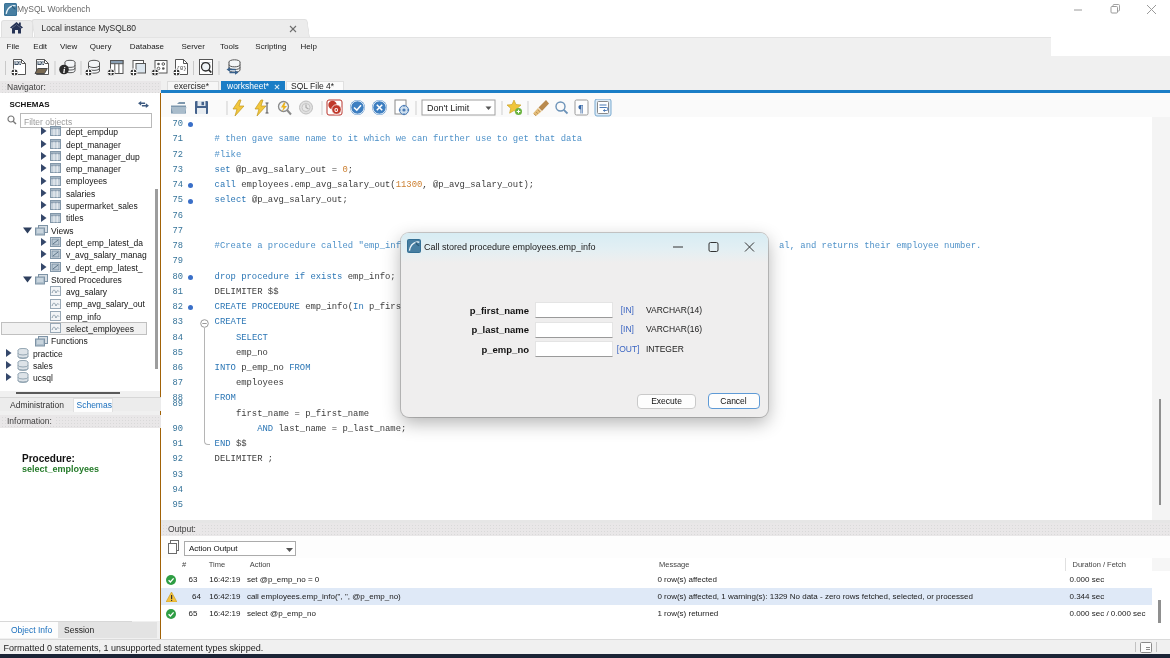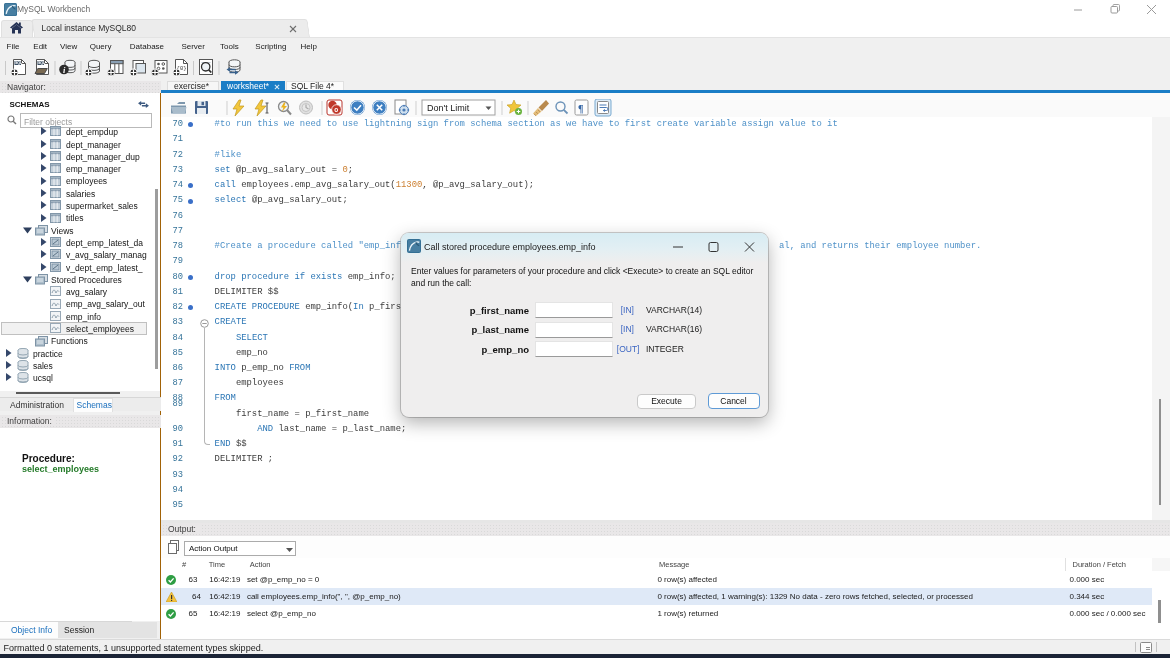--- a/index.html
+++ b/index.html
@@ -1,21 +1,21 @@
 <!DOCTYPE html>
 <html><head><meta charset="utf-8">
 <style>
 *{margin:0;padding:0;box-sizing:border-box}
 html,body{width:1170px;height:658px;overflow:hidden}
 body{font-family:"Liberation Sans",sans-serif;background:#fff;position:relative}
 .abs{position:absolute}
 
 #titlebar{left:0;top:0;width:1170px;height:18px;background:#fff}
 #connrow{left:0;top:18px;width:1170px;height:19px;background:#fff}
-#menubar{left:0;top:37px;width:1170px;height:19px;background:#f0f0f0;border-top:1px solid #e3e3e3}
+#menubar{left:0;top:37px;width:1051px;height:19px;background:#f0f0f0;border-top:1px solid #e3e3e3}
 #toolbar{left:0;top:56px;width:1170px;height:25px;background:#f0f0f0}
 .menuitem{position:absolute;top:4px;font-size:8px;color:#1a1a1a}
 
 #sidebar{left:0;top:81px;width:161px;height:558px;background:#f0f0f0;border-right:1px solid #a16207}
 .panelhdr{position:absolute;left:0;width:161px;height:12px;background:#e9e7e8;background-image:radial-gradient(#d9d9d9 0.7px,transparent 0.8px);background-size:3px 3px;background-position:1px 1px}
 .panelhdr span{position:absolute;left:7px;top:1px;font-size:8.5px;color:#3c3c3c;background:#e9e7e8;padding-right:4px}
 
 #wtabs{left:161px;top:81px;width:1009px;height:12px;background:#f0f0f0}
 #wtabline{left:161px;top:90px;width:1009px;height:3px;background:#1a7dc6}
 
@@ -487,22 +487,22 @@
         <rect x="0" y="0" width="16" height="17" rx="2" fill="#dcebf7" stroke="#7aaad0"></rect>
         <rect x="2.5" y="2.5" width="11" height="12" rx="1" fill="#fff" stroke="#8a8a8a"></rect>
         <path d="M4.5 6 h7 M4.5 8.5 h7 a1.5 1.5 0 0 1 0 3 h-3" stroke="#4a7ab5" fill="none"></path>
         <path d="M10 10 l-2.2 1.5 2.2 1.5 z" fill="#4a7ab5"></path>
       </g>
   </svg>
 </div>
 <div class="abs" id="code">
   <div class="ln" style="left:4px;top:0.1px">70</div>
   <div class="dot" style="left:26.5px;top:5.3px"></div>
-  <div class="cl cm" style="left:53.6px;top:0.1px">#to run this we need to use lightning sign from schema section as we have to first create variable assign value to it</div>
   <div class="ln" style="left:4px;top:15.3px">71</div>
+  <div class="cl cm" style="left:53.6px;top:15.3px"># then gave same name to it which we can further use to get that data</div>
   <div class="ln" style="left:4px;top:30.6px">72</div>
   <div class="cl cm" style="left:53.6px;top:30.6px">#like</div>
   <div class="ln" style="left:4px;top:45.8px">73</div>
   <div class="cl" style="left:53.6px;top:45.8px"><span class="kw">set</span><span class="pl"> @p_avg_salary_out = </span><span class="nb">0</span><span class="pl">;</span></div>
   <div class="ln" style="left:4px;top:61.1px">74</div>
   <div class="dot" style="left:26.5px;top:66.3px"></div>
   <div class="cl" style="left:53.6px;top:61.1px"><span class="kw">call</span><span class="pl"> employees.emp_avg_salary_out(</span><span class="nb">11300</span><span class="pl">, @p_avg_salary_out);</span></div>
   <div class="ln" style="left:4px;top:76.3px">75</div>
   <div class="dot" style="left:26.5px;top:81.5px"></div>
   <div class="cl" style="left:53.6px;top:76.3px"><span class="kw">select</span><span class="pl"> @p_avg_salary_out;</span></div>
@@ -631,21 +631,20 @@
       <path d="M2.4 11.6 C3.2 7,5.8 4,9.2 3.1 C10.6 2.8,11.7 2.9,12.3 3.3" fill="none" stroke="#eaf4fa" stroke-width="1.4"></path>
       <path d="M8.8 3.3 C9.4 5,10.5 6.1,12.2 6.7" fill="none" stroke="#2a5876" stroke-width="1.2"></path>
     </svg>
   <span class="abs" style="left:23px;top:8.5px;font-size:9px;color:#1a1a1a">Call stored procedure employees.emp_info</span>
   <svg class="abs" style="left:271px;top:8px" width="90" height="12" viewBox="0 0 90 12" fill="none" stroke="#333" stroke-width="1">
       <line x1="1" y1="6" x2="11" y2="6"></line>
       <rect x="37" y="1.5" width="9" height="9" rx="1.5"></rect>
       <line x1="73" y1="1.5" x2="82" y2="10.5"></line>
       <line x1="82" y1="1.5" x2="73" y2="10.5"></line>
     </svg>
-  <div class="abs" style="left:10px;top:33px;width:350px;font-size:8.5px;color:#111;line-height:11.5px">Enter values for parameters of your procedure and click &lt;Execute&gt; to create an SQL editor and run the call:</div>
   <span class="dlglabel" style="left:8px;top:71.5px">p_first_name</span>
   <div class="dlginput" style="left:133.6px;top:69.1px"></div>
   <span class="dlgio" style="left:219.7px;top:71.5px">[IN]</span>
   <span class="dlgtype" style="left:245px;top:71.5px">VARCHAR(14)</span>
   <span class="dlglabel" style="left:8px;top:91.1px">p_last_name</span>
   <div class="dlginput" style="left:133.6px;top:88.7px"></div>
   <span class="dlgio" style="left:219.7px;top:91.1px">[IN]</span>
   <span class="dlgtype" style="left:245px;top:91.1px">VARCHAR(16)</span>
   <span class="dlglabel" style="left:8px;top:110.7px">p_emp_no</span>
   <div class="dlginput" style="left:133.6px;top:108.3px"></div>

